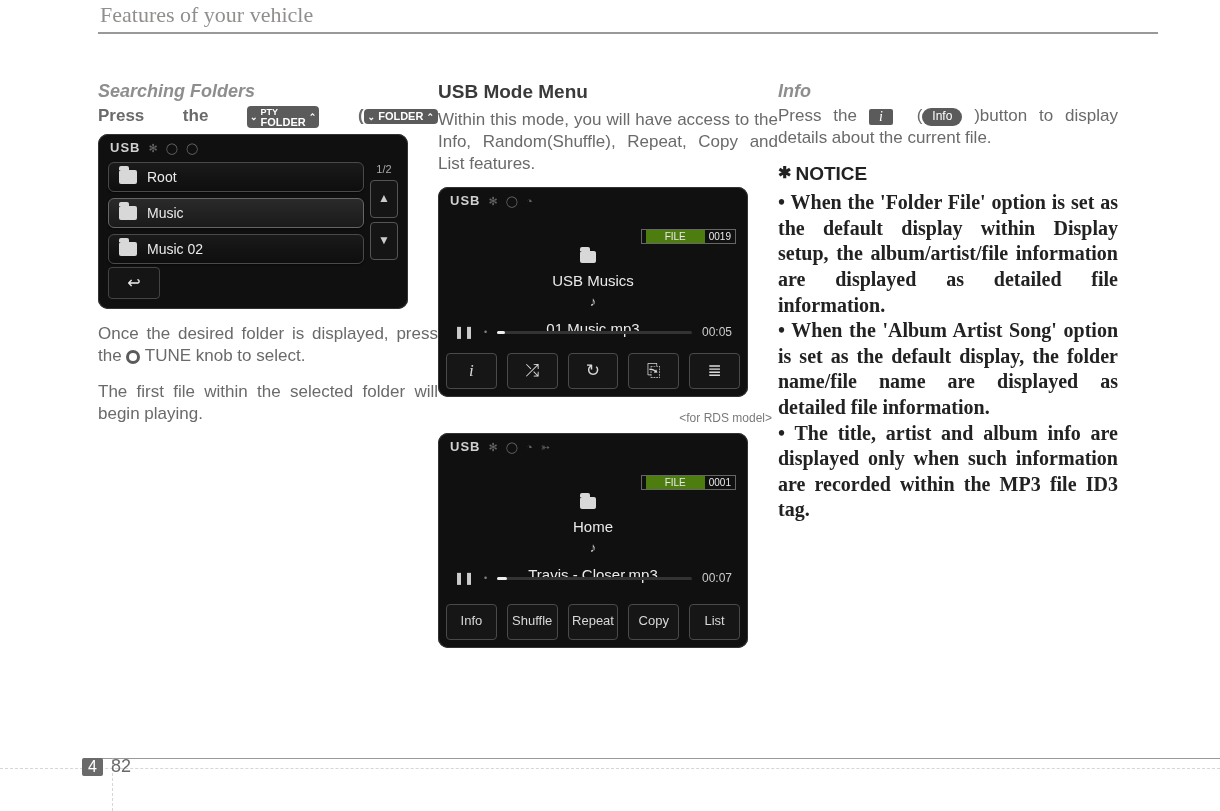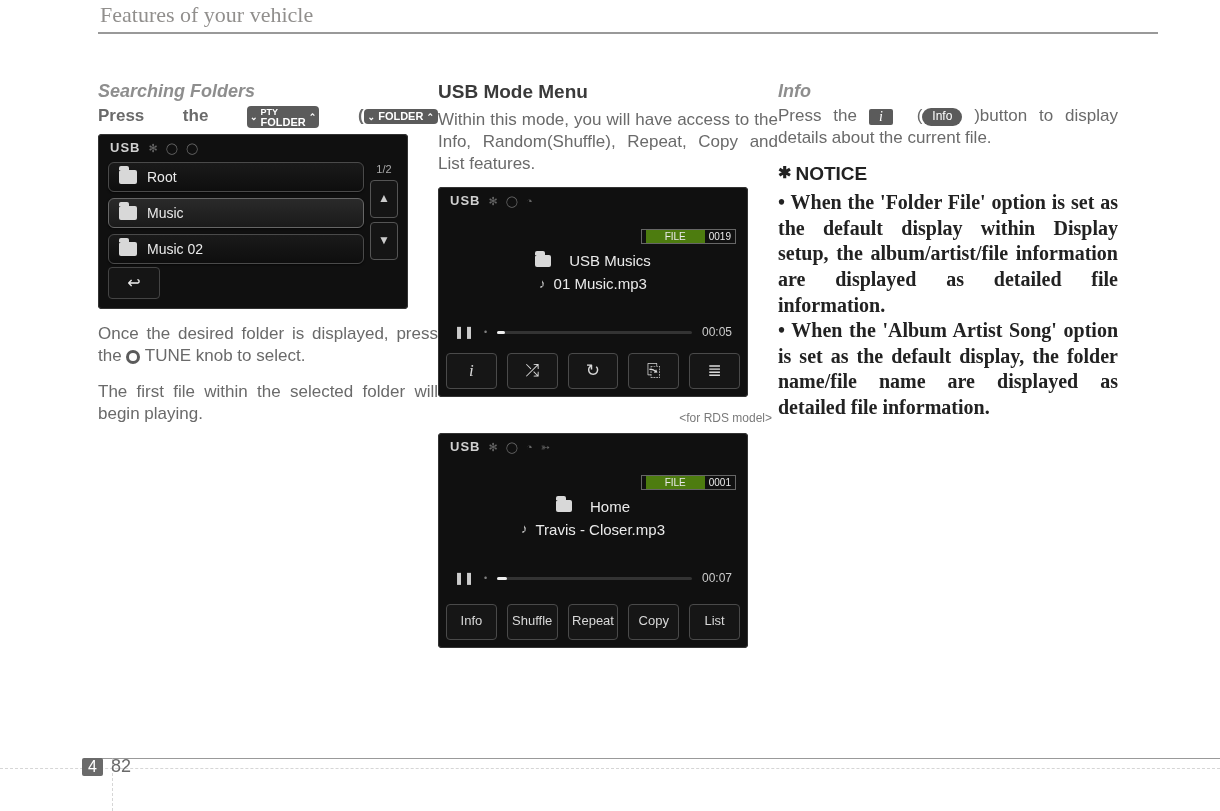--- a/index.html
+++ b/index.html
@@ -151,21 +151,21 @@
     margin-bottom: 0;
   }
   .notice-list li::before {
     content: "• ";
   }
 
   
   .screenshot {
     background:#101010;
     color:#eaeaea;
-    border-radius:4px;
+    border-radius:10px;
     width: 310px;
     margin: 6px 0 14px 0;
     box-shadow: 0 0 0 1px #333 inset;
     font-family: Arial, sans-serif;
   }
   .shot1 { height: 175px; position:relative; }
   .shot-topbar {
     display:flex;
     align-items:center;
     padding: 6px 10px 4px 12px;
@@ -215,21 +215,21 @@
   .shot2 { height:210px; position:relative; }
   .file-badge{
     position:absolute; right:12px; top:42px;
     border:1px solid #666; padding:0 4px; font-size:10px;
     display:flex;gap:4px;align-items:center;
   }
   .file-badge .lbl{background:#4d7c0f;padding:0 19px;}
   .content-center{
     position:absolute;top:64px;left:0;right:0;text-align:center;font-size:15px;
   }
-  .content-center .line{display:flex;justify-content:center;align-items:center;gap:8px;margin-bottom:4px;}
+  .content-center .line{display:flex;justify-content:center;align-items:center;gap:8px;margin-bottom:4px;flex-direction:column;}
   .music-ico{font-size:13px;opacity:.85;}
   .progress{
     position:absolute;left:16px;right:16px;top:138px;display:flex;align-items:center;gap:10px;font-size:12px;color:#ccc;
   }
   .progress .bar{flex:1;height:3px;background:#333;position:relative;border-radius:2px;}
   .progress .bar::after{content:"";position:absolute;left:0;top:0;height:100%;width:4%;background:#eee;border-radius:2px;}
   .menu-tabs{
     position:absolute;left:8px;right:8px;bottom:8px;display:flex;gap:10px;
   }
   .mtab{
@@ -444,20 +444,21 @@
         &nbsp;(<span class="btn-info">Info</span>
         <span>)button to display details about the current file.</span>
       </p>
 
       <div class="notice-head">
         <span class="star">✱</span><span>NOTICE</span>
       </div>
       <ul class="notice-list">
         <li>When the 'Folder File' option is set as the default display within Display setup, the album/artist/file information are displayed as detailed file information.</li>
         <li>When the 'Album Artist Song' option is set as the default display, the folder name/file name are displayed as detailed file information.</li>
+        <li>The title, artist and album info are displayed only when such information are recorded within the MP3 file ID3 tag.</li>
       </ul>
     </div>
 
   </div>
 
   <hr class="footer-rule">
   <hr class="footer-dashed">
   <div class="vert-dashed"></div>
   <div class="page-num">
     <span class="section">4</span>

